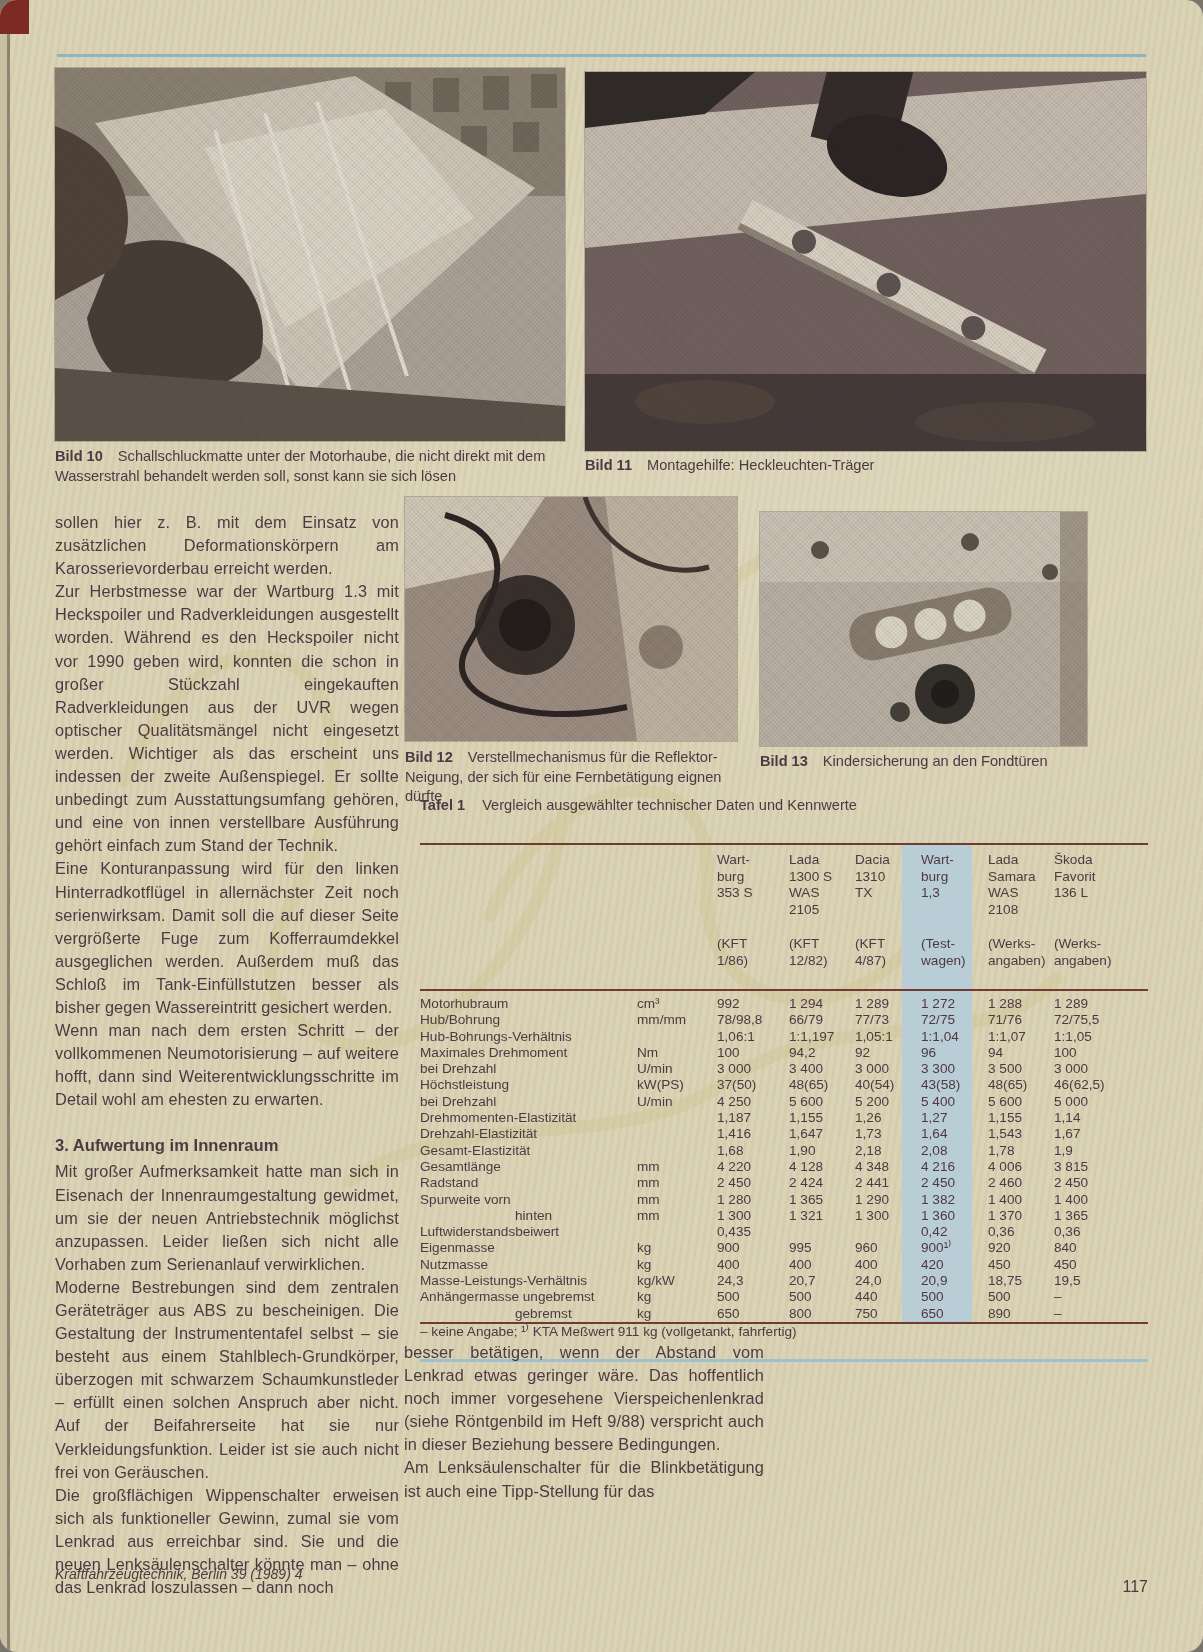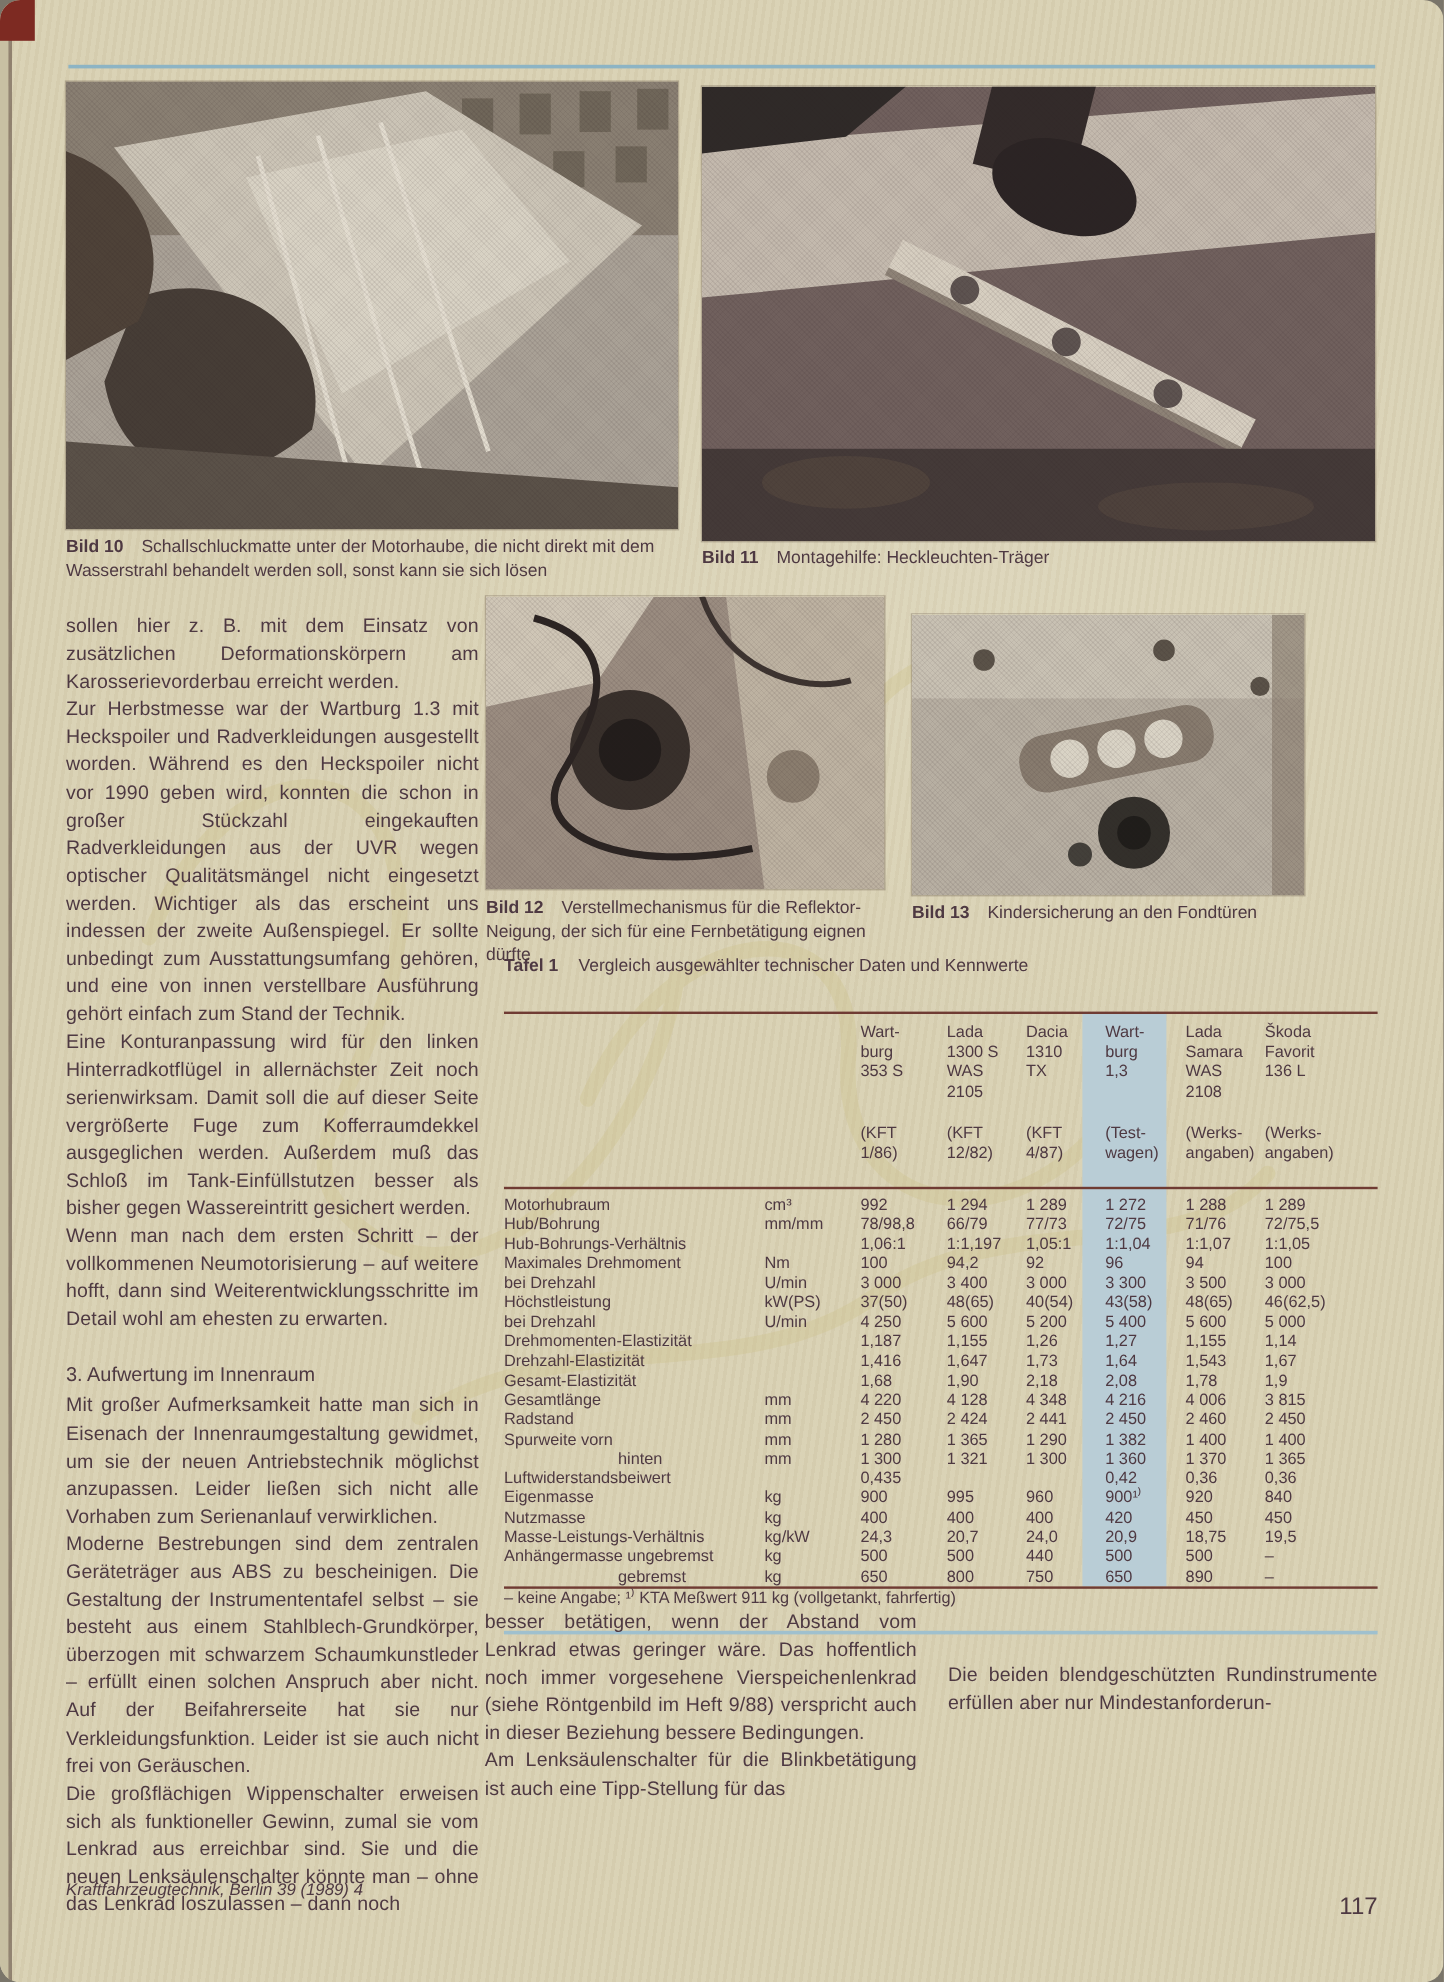--- a/index.html
+++ b/index.html
@@ -45,21 +45,21 @@
   .cap2{left:585px;top:456px;width:555px;}
   .cap3{left:405px;top:748px;width:338px;}
   .cap4{left:760px;top:752px;width:330px;}
   .capb{font-weight:bold;margin-right:15px;}
 
   .colwrap{position:absolute;}
   .leftcol{left:55px;top:511px;width:344px;}
   .midcol{left:404px;top:1341px;width:360px;}
   .rightcol{left:790px;top:1385px;width:358px;}
   .body-p{margin:0;font-size:16.3px;line-height:23.1px;text-align:justify;letter-spacing:.15px;}
-  .subhead{margin:25px 0 4px 0;font-size:16.6px;font-weight:normal;}
+  .subhead{margin:25px 0 4px 0;font-size:16.6px;font-weight:bold;}
 
   .tafel-head{position:absolute;left:420px;top:797px;width:730px;font-size:14.6px;}
   .tafel-head .capb{margin-right:17px;}
 
   .tbl{position:absolute;left:420px;top:843px;width:728px;height:532px;font-size:13.6px;}
   .rule{position:absolute;left:0;right:0;height:2px;background:var(--rule-table);}
   .r-top{top:0;}
   .r-mid{top:146px;}
   .r-bot{top:479px;}
   .r-blue{top:516px;height:3px;background:var(--rule-blue);}
@@ -67,21 +67,21 @@
   .tgrid{display:grid;grid-template-columns:217px 80px 72px 66px 66px 67px 66px 1fr;position:relative;}
   .thead{position:absolute;left:0;right:0;top:9px;}
   .thcol .model{white-space:pre-line;line-height:16.5px;min-height:84px;}
   .thcol .src{white-space:pre-line;line-height:16.5px;}
   .tbody{position:absolute;left:0;right:0;top:153px;}
   .trow{display:grid;grid-template-columns:217px 80px 72px 66px 66px 67px 66px 1fr;height:16.3px;line-height:16.3px;white-space:nowrap;position:relative;}
   .trow .lbl.indent{padding-left:95px;}
   .footnote{position:absolute;left:0;top:478px;font-size:13.6px;}
 
   .footer-line{position:absolute;left:55px;top:1566px;font-size:14px;font-style:italic;}
-  .page-number{position:absolute;left:1048px;top:1578px;width:100px;text-align:right;font-size:20px;}
+  .page-number{position:absolute;left:1048px;top:1578px;width:100px;text-align:right;font-size:16px;}
 </style>
 </head>
 <body>
 
 <div class="page">
 
   <div class="left-strip"></div>
   <div class="left-edge"></div>
   <div class="corner-block"></div>
   <div class="top-rule"></div>
@@ -462,19 +462,18 @@
     <div class="rule r-bot"></div>
     <div class="footnote">– keine Angabe;  ¹⁾ KTA Meßwert 911 kg (vollgetankt, fahrfertig)</div>
     <div class="rule r-blue"></div>
   </div>
 
   <div class="colwrap midcol">
       <p class="body-p">besser betätigen, wenn der Abstand vom Lenkrad etwas geringer wäre. Das hoffentlich noch immer vorgesehene Vierspeichenlenkrad (siehe Röntgenbild im Heft 9/88) verspricht auch in dieser Beziehung bessere Bedingungen.</p>
       <p class="body-p">Am Lenksäulenschalter für die Blinkbetätigung ist auch eine Tipp-Stellung für das</p>
     </div>
   <div class="colwrap rightcol">
-      <p class="body-p">Die beiden blendgeschützten Rundinstrumente erfüllen aber nur Mindestanforderun-</p>
     </div>
 
   <div class="footer-line">Kraftfahrzeugtechnik, Berlin 39 (1989) 4</div>
   <div class="page-number">117</div>
 
 </div>
 
 </body></html>

